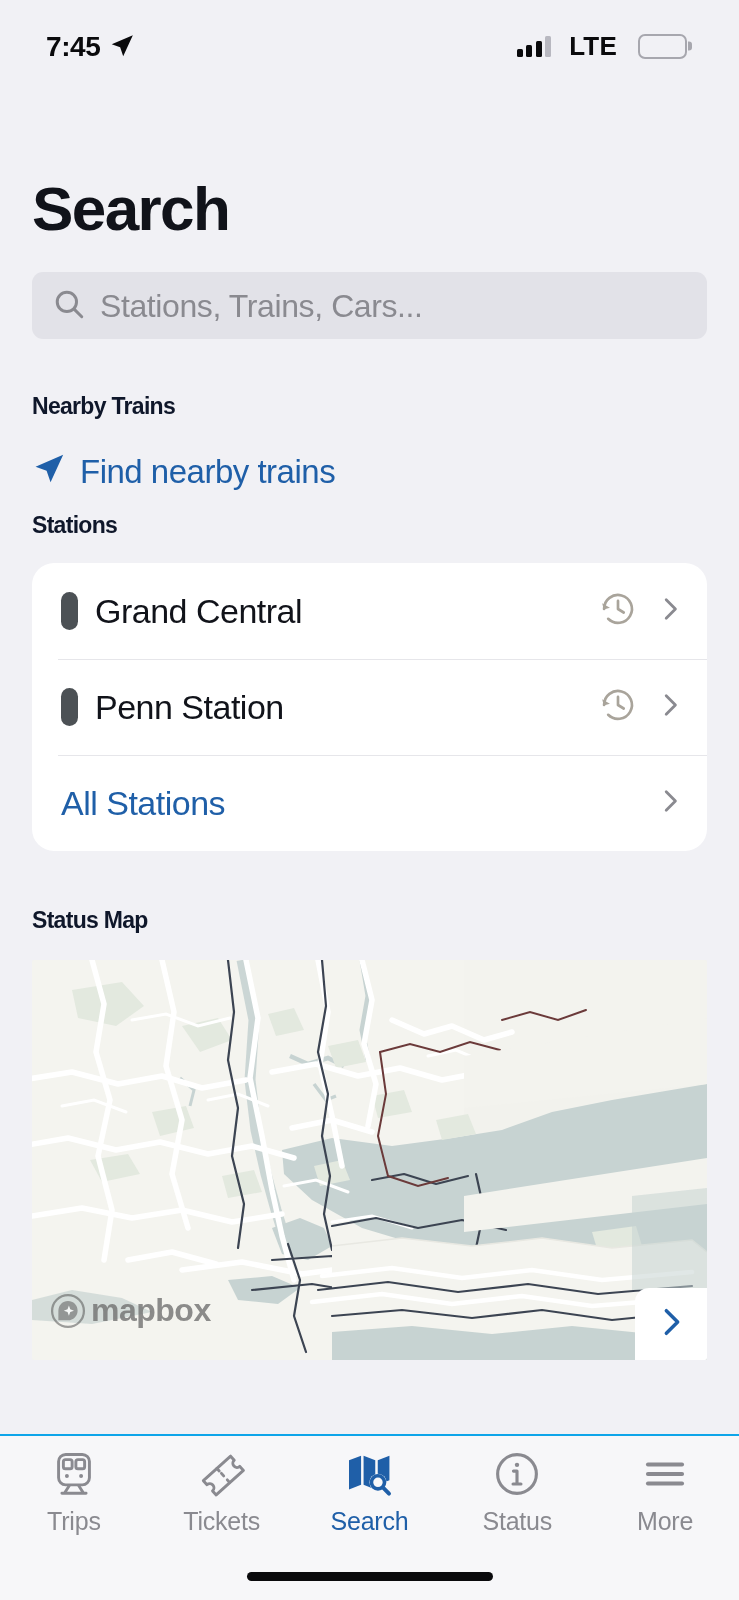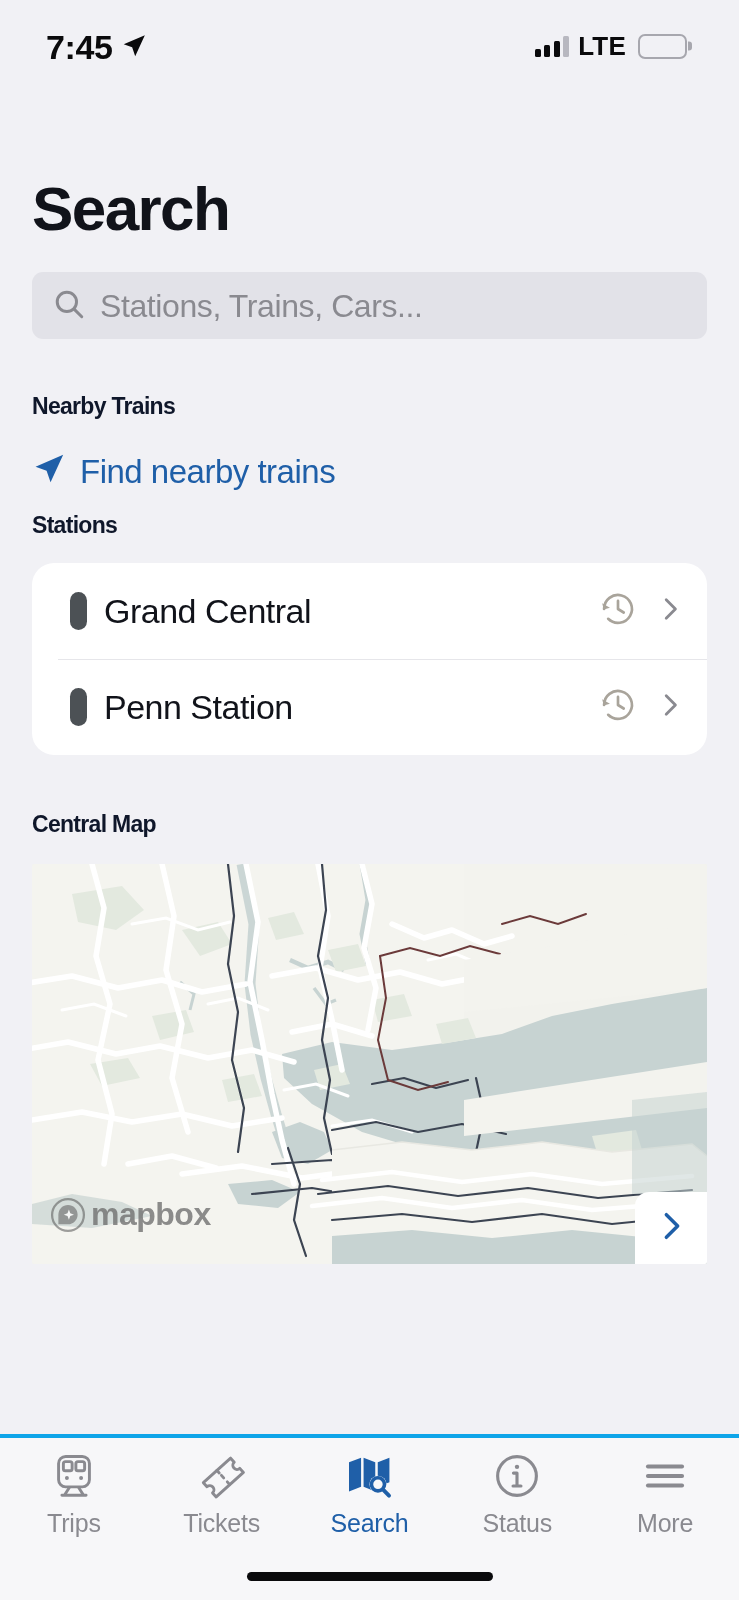--- a/index.html
+++ b/index.html
@@ -34,32 +34,32 @@
     justify-content: space-between;
     padding: 0 52px 0 46px;
     position: relative;
   }
   .status-left {
     display: flex;
     align-items: center;
     gap: 9px;
   }
   .status-time {
-    font-size: 34px;
+    font-size: 28px;
     font-weight: 700;
     color: #0A0A0C;
     letter-spacing: -0.4px;
     line-height: 1;
     padding-top: 2px;
   }
   .loc-arrow-small { display: block; }
   .status-right {
     display: flex;
     align-items: center;
-    gap: 9px;
+    gap: 18px;
   }
   .signal-bars {
     display: flex;
     align-items: flex-end;
     gap: 3.5px;
     height: 21px;
   }
   .signal-bars i {
     display: block;
     width: 6px;
@@ -173,21 +173,21 @@
   .stations-card {
     margin-top: 26px;
     background: #FFFFFF;
     border-radius: 22px;
     overflow: hidden;
   }
   .station-row {
     height: 96px;
     display: flex;
     align-items: center;
-    padding: 0 24px 0 38px;
+    padding: 0 24px 0 29px;
     position: relative;
     cursor: pointer;
   }
   .station-row + .station-row::before {
     content: "";
     position: absolute;
     left: 26px;
     right: 0;
     top: 0;
     height: 1px;
@@ -251,21 +251,21 @@
     align-items: center;
     justify-content: center;
     cursor: pointer;
   }
 
   
   .tab-bar {
     flex: 0 0 118px;
     height: 118px;
     background: #F7F7F9;
-    border-top: 4px solid #0ea5e9;
+    border-top: 2px solid #0ea5e9;
     display: flex;
     align-items: flex-start;
     padding-top: 12px;
   }
   .tab {
     flex: 1 1 0;
     display: flex;
     flex-direction: column;
     align-items: center;
     gap: 9px;
@@ -385,24 +385,34 @@
             </svg>
           </span>
           <span>
             <svg width="26" height="26" viewBox="0 0 24 24" fill="none" stroke="#8A8A90" stroke-width="2.6" stroke-linecap="round" stroke-linejoin="round">
               <polyline points="8.5,3.5 17,12 8.5,20.5"></polyline>
             </svg>
           </span>
         </span>
       </div>
 
-
-    </div>
-
-    <h2 class="section-heading sh-map">Central Map</h2>
+      <div class="station-row">
+        <span class="station-name link">All Stations</span>
+        <span class="row-right">
+          <span>
+            <svg width="26" height="26" viewBox="0 0 24 24" fill="none" stroke="#8A8A90" stroke-width="2.6" stroke-linecap="round" stroke-linejoin="round">
+              <polyline points="8.5,3.5 17,12 8.5,20.5"></polyline>
+            </svg>
+          </span>
+        </span>
+      </div>
+
+    </div>
+
+    <h2 class="section-heading sh-map">Status Map</h2>
 
     <div class="map-wrap">
       <svg class="map-canvas" viewBox="0 0 675 400" preserveAspectRatio="xMidYMid slice">
         <defs>
           <clipPath id="mapclip">
               <rect x="0" y="0" width="675" height="400"></rect>
             </clipPath>
         </defs>
         <g clip-path="url(#mapclip)">
 

